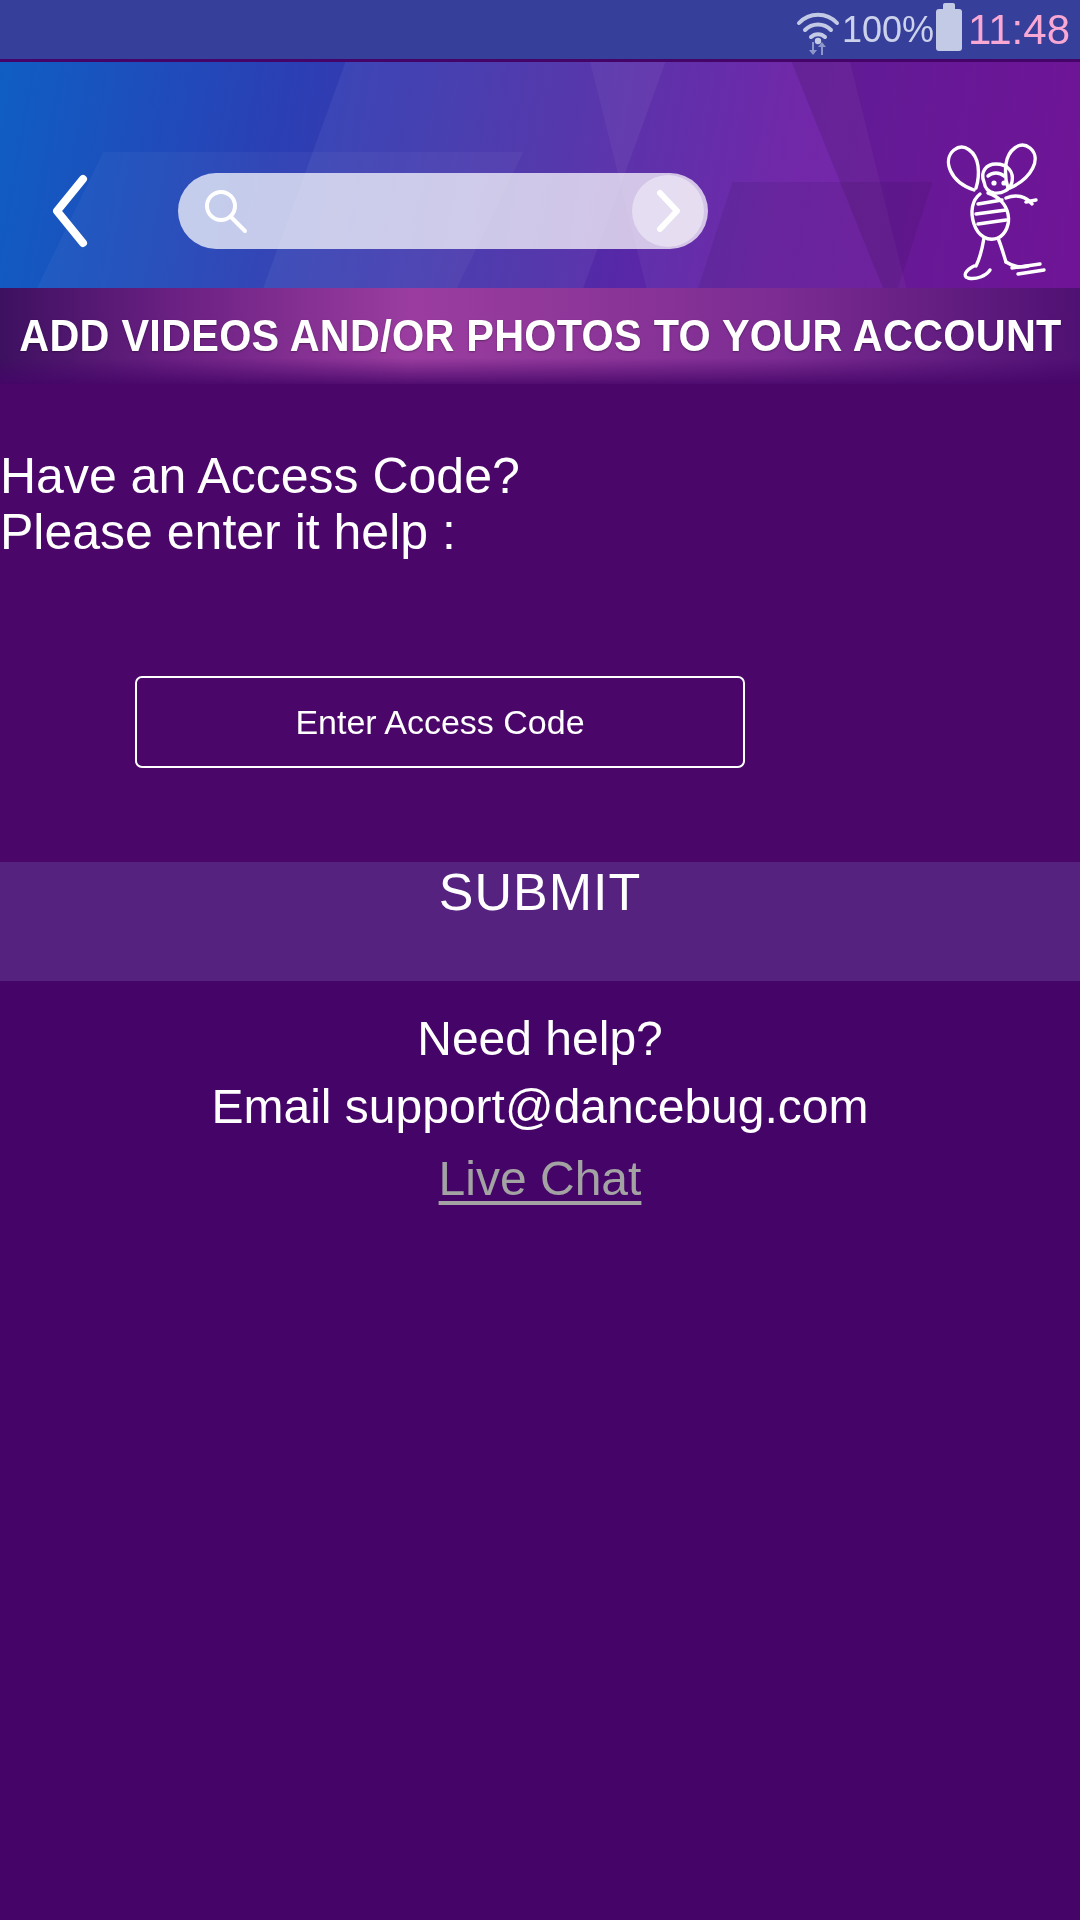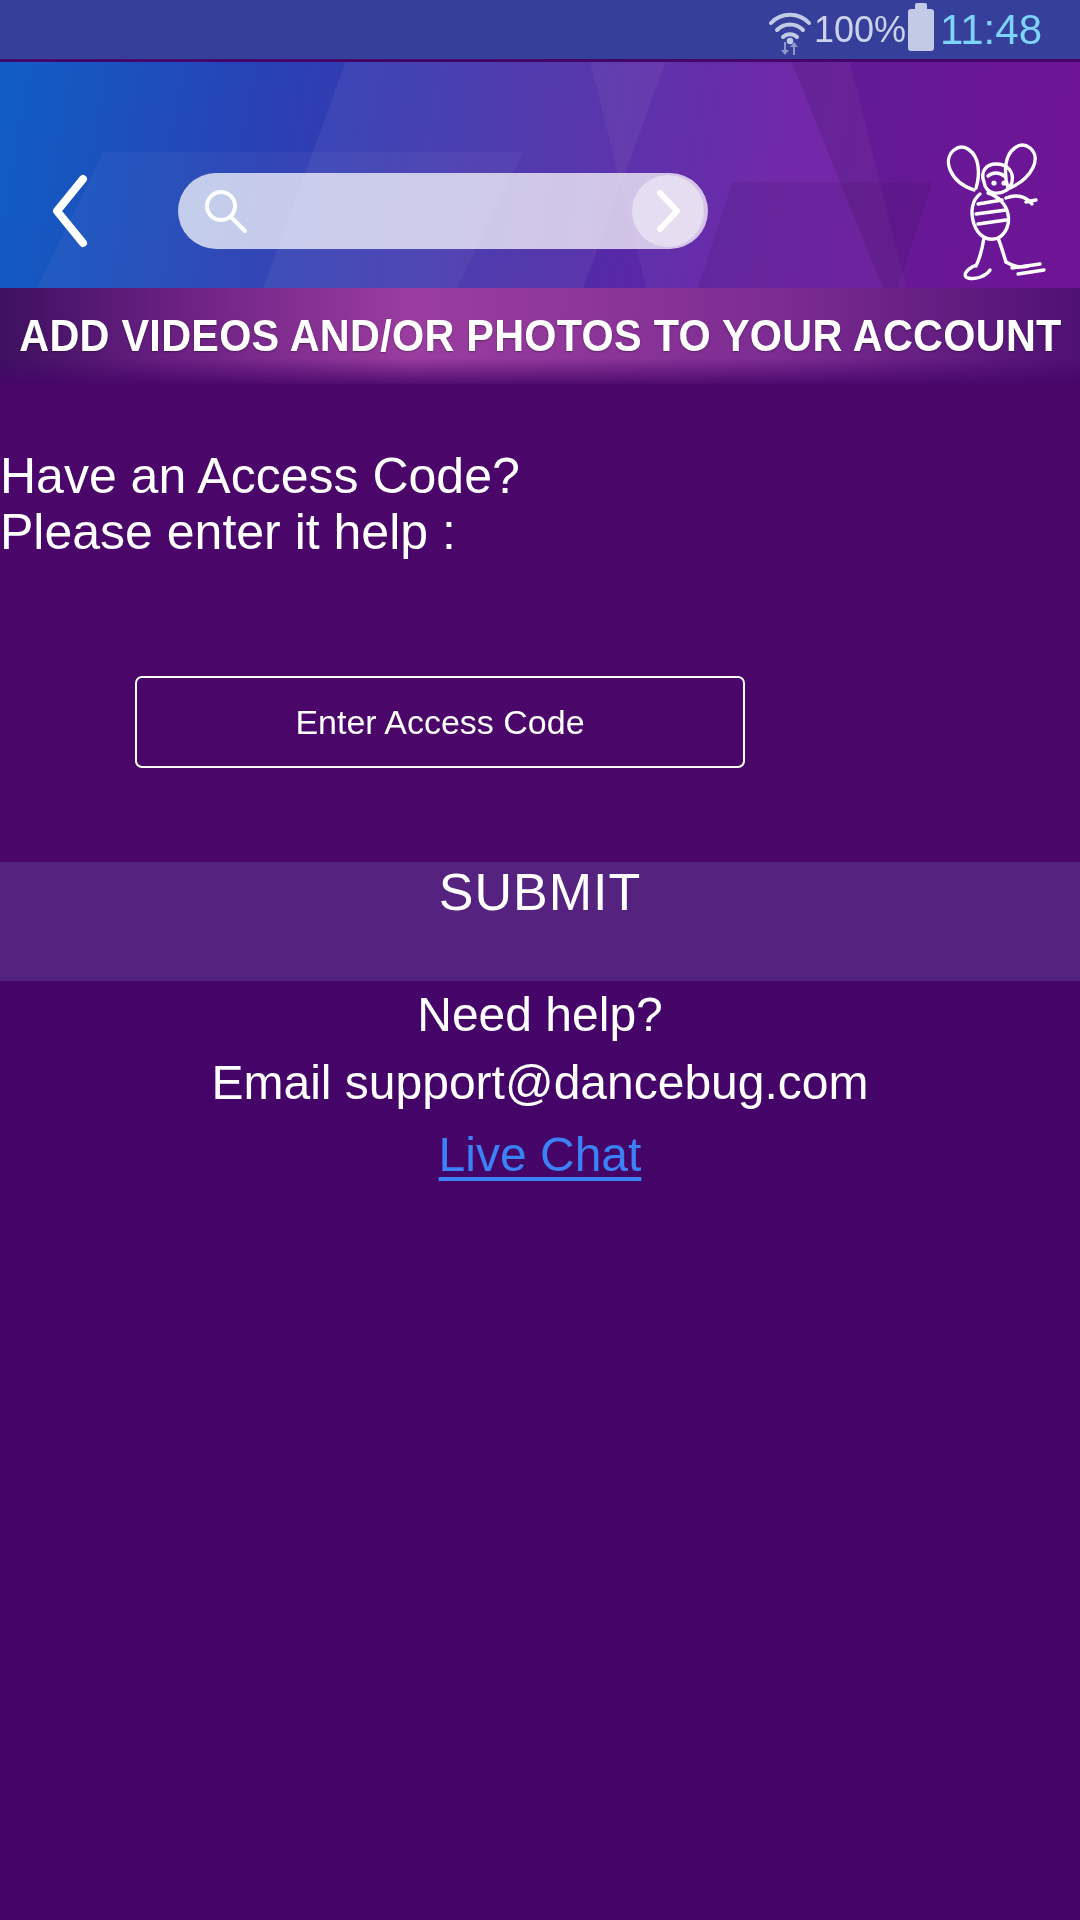--- a/index.html
+++ b/index.html
@@ -9,37 +9,37 @@
     font-family:"Liberation Sans", sans-serif;
     overflow:hidden;
   }
   .screen { position:relative; width:1080px; height:1920px; background:#450568; }
 
   
   .statusbar {
     position:absolute; top:0; left:0; width:1080px; height:59px;
     background:#363f9a;
     display:flex; align-items:center; justify-content:flex-end;
-    padding-right:38px; 
+    padding-right:10px; 
   }
   .wifi-icon { position:relative; width:48px; height:46px; }
   .wifi-icon svg { position:absolute; top:2px; left:0; }
   .sb-text {
     color:#ccd2ea; font-size:36px; letter-spacing:0px;
     font-family:"Liberation Sans", sans-serif;
   }
   .battery {
     position:relative; width:26px; height:42px;
     border-radius:3px; background:#c3cae6; margin:0 6px 0 2px;
   }
   .battery::before {
     content:""; position:absolute; top:-6px; left:7px;
     width:12px; height:7px; border-radius:2px 2px 0 0; background:#c3cae6;
   }
-  .sb-clock { color:#7dd3fc; font-size:42px; letter-spacing:0px; }
+  .sb-clock { color:#f9a8d4; font-size:42px; letter-spacing:0px; }
 
   
   .header {
     position:absolute; top:62px; left:0; width:1080px; height:226px;
     background:linear-gradient(100deg,#0f5ec4 0%,#2b3fb4 26%,#4a2ea8 50%,#6b1fa6 72%,#7d17a8 100%);
     overflow:hidden;
   }
   .facet { position:absolute; pointer-events:none; }
   .f1 { top:-40px; left:300px; width:320px; height:330px;
         background:rgba(255,255,255,0.055); transform:skewX(-20deg); }
@@ -119,25 +119,25 @@
   .submit-label {
     color:#ffffff; font-size:52px; letter-spacing:1px;
     font-family:"Liberation Sans", sans-serif;
   }
 
   
   .help {
     position:absolute; top:981px; left:0; width:1080px; height:939px;
     background:#450568;
   }
-  .help-inner { text-align:center; }
+  .help-inner { text-align:center;margin-top:24px; }
   .help-line { color:#ffffff; font-size:48px; line-height:1.42; display:block; }
   .live-chat {
     display:inline-block; margin-top:10px;
-    color:#3b82f6; font-size:48px; text-decoration:underline;
+    color:#a3a3a3; font-size:48px; text-decoration:underline;
     text-underline-offset:6px; cursor:pointer;
   }
 </style>
 </head>
 <body>
 
 <div class="screen">
 
   <div class="statusbar">
     <span class="wifi-icon">

